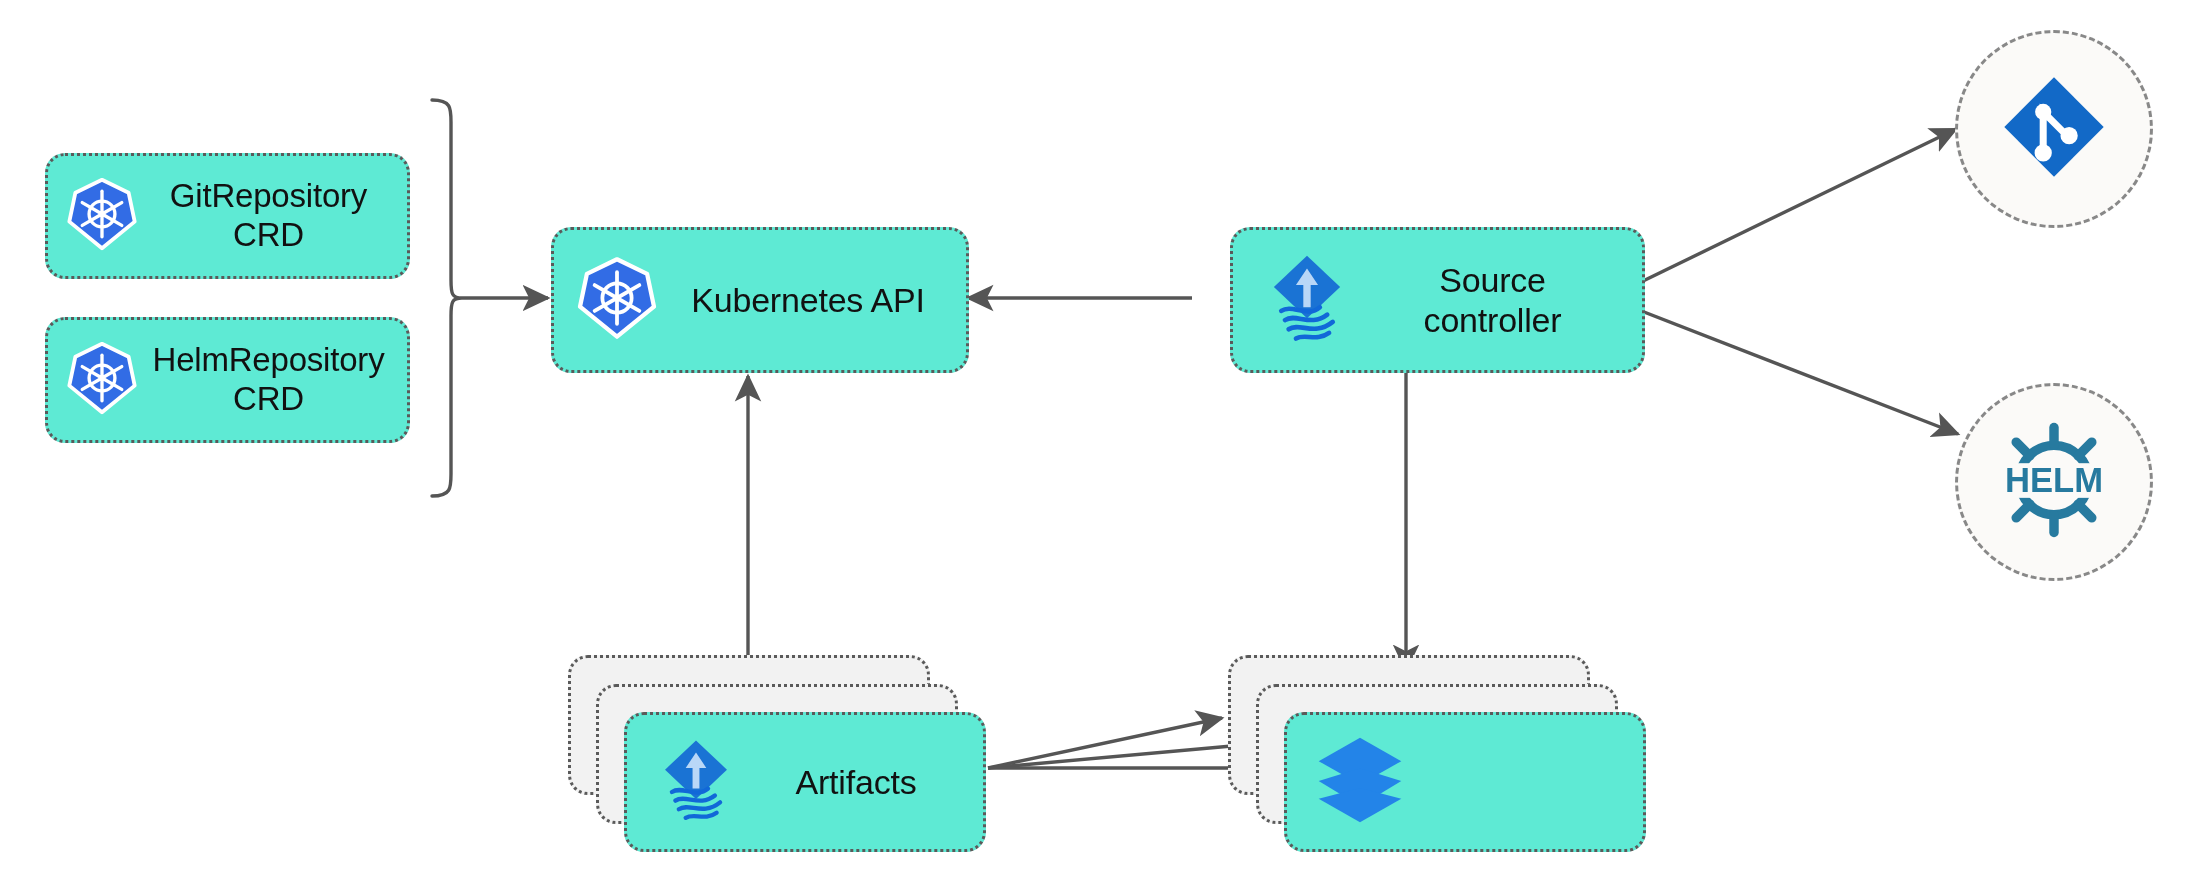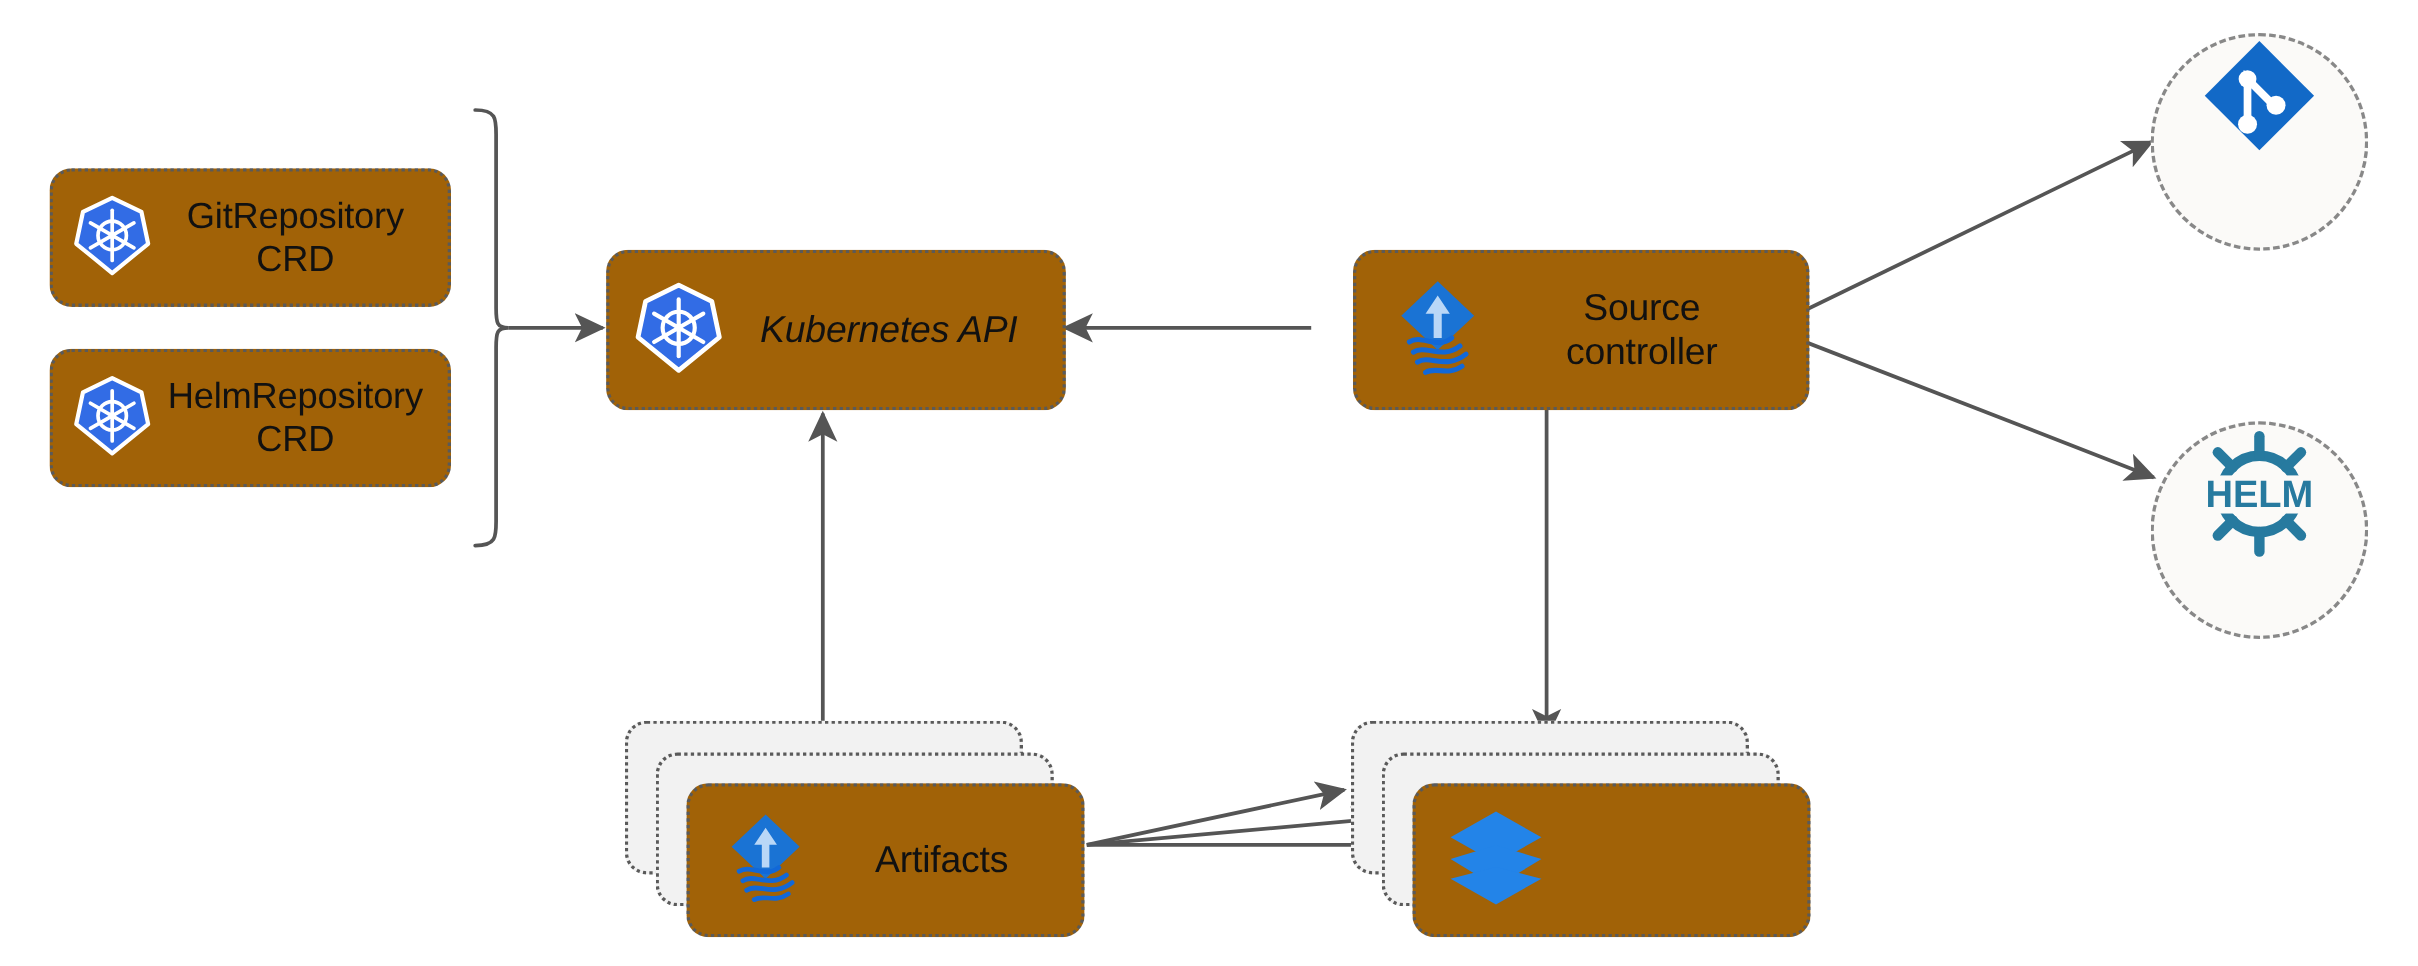--- a/index.html
+++ b/index.html
@@ -11,21 +11,21 @@
     position:relative;
     width:2198px;
     height:878px;
     background:#ffffff;
     overflow:hidden;
   }
   
   .node{
     position:absolute;
     box-sizing:border-box;
-    background:#a16207;
+    background:#5eead4;
     border:3px dotted #5a5a5a;
     border-radius:20px;
     display:flex;
     align-items:center;
     justify-content:flex-start;
   }
   .node.ghost{
     background:#f2f2f2;
   }
   .node-icon{
@@ -44,21 +44,21 @@
   }
   .crd-label{font-size:33px;}
   
   .circle{
     position:absolute;
     box-sizing:border-box;
     border-radius:50%;
     background:#fbfaf8;
     border:3px dashed #888888;
     display:flex;
-    align-items:flex-start;
+    align-items:center;
     justify-content:center;
   }
   svg.edges{
     position:absolute;
     left:0;top:0;
     width:2198px;
     height:878px;
     pointer-events:none;
   }
   .helm-text{
@@ -139,21 +139,21 @@
           <line x1="50" y1="50" x2="24" y2="65"></line>
           <line x1="50" y1="50" x2="24" y2="35"></line>
         </g>
         <circle cx="50" cy="50" r="4.2" fill="#ffffff"></circle>
       </svg>
     </span>
     <span class="node-label crd-label">HelmRepository
 CRD</span>
   </div>
 
-  <div class="node" style="left:551px; top:227px; width:418px; height:146px;font-style:italic;">
+  <div class="node" style="left:551px; top:227px; width:418px; height:146px;">
     <span class="node-icon" style="margin-left:20px;">
       <svg width="86" height="86" viewBox="0 0 100 100">
         <polygon points="50,5 85,22 93,60 50,95 7,60 15,22" fill="#326ce5" stroke="#ffffff" stroke-width="5" stroke-linejoin="round"></polygon>
         <g stroke="#ffffff" stroke-width="4.4" fill="none" stroke-linecap="round">
           <circle cx="50" cy="50" r="17"></circle>
           <line x1="50" y1="50" x2="50" y2="20"></line>
           <line x1="50" y1="50" x2="76" y2="35"></line>
           <line x1="50" y1="50" x2="76" y2="65"></line>
           <line x1="50" y1="50" x2="50" y2="80"></line>
           <line x1="50" y1="50" x2="24" y2="65"></line>

